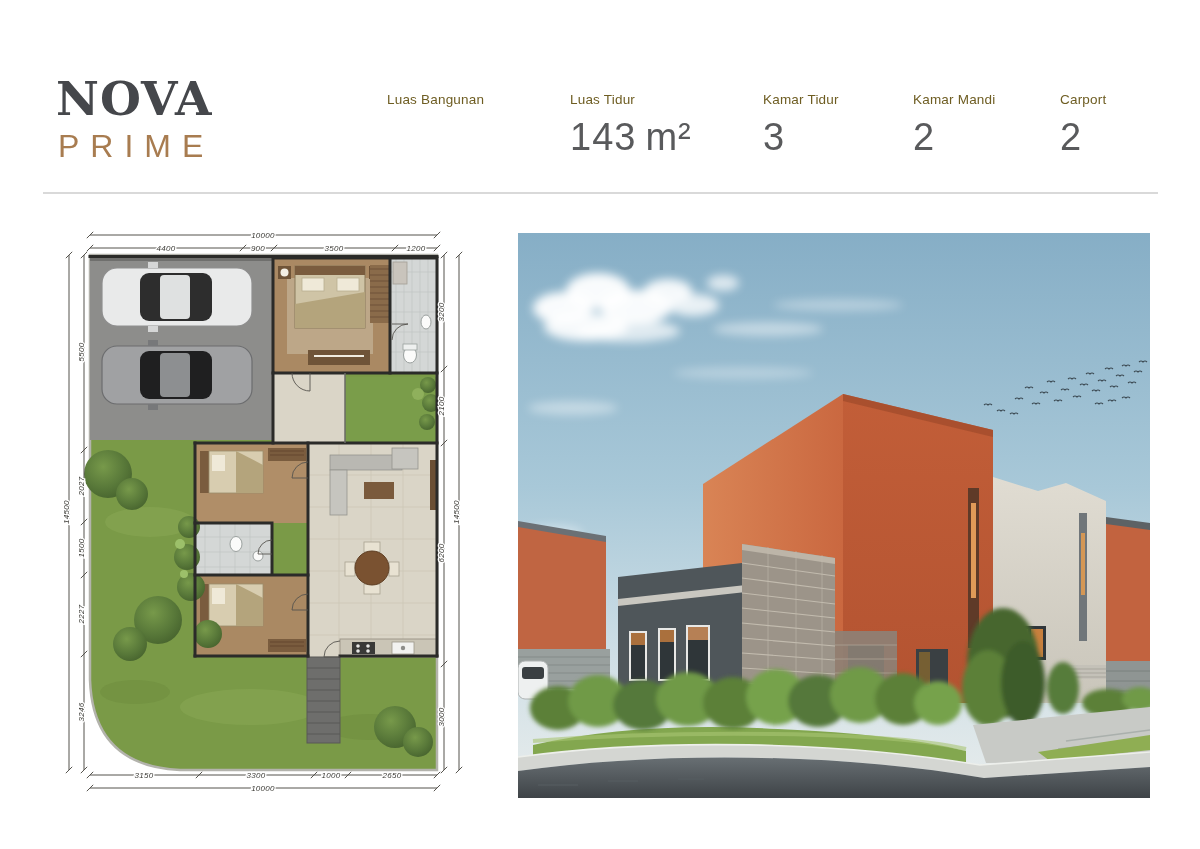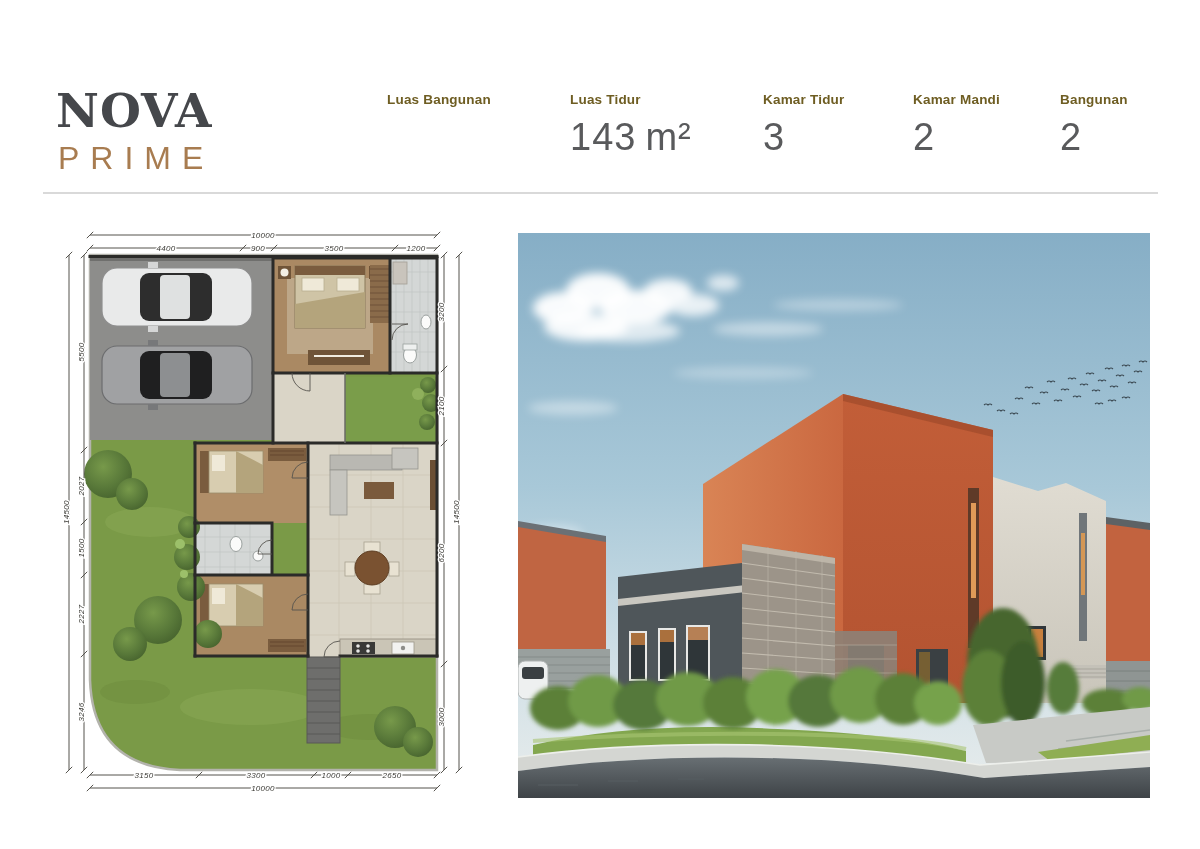--- a/index.html
+++ b/index.html
@@ -1,28 +1,28 @@
 <!DOCTYPE html>
 <html><head>
 <meta charset="utf-8">
 <style>
   html,body{margin:0;padding:0;background:#ffffff;}
   body{width:1200px;height:849px;position:relative;overflow:hidden;
        font-family:"Liberation Sans",sans-serif;}
   .abs{position:absolute;}
 
   
-  .logo{left:56px;top:86px;}
+  .logo{left:56px;top:74px;}
   .logo-name{font-family:"DejaVu Serif",serif;font-weight:700;font-size:47px;
              line-height:50px;color:#45474b;letter-spacing:1px;}
   .logo-sub{font-size:32px;letter-spacing:11px;color:#a87c50;margin-top:4px;margin-left:2px;}
   .divider{left:43px;top:192px;width:1115px;height:2px;background:#d9d9d9;}
 
   .spec{top:92px;}
-  .spec-label{font-size:13.5px;font-weight:700;color:#6e5d22;letter-spacing:.2px;white-space:nowrap;}
+  .spec-label{font-size:13.5px;font-weight:400;color:#6e5d22;letter-spacing:.2px;white-space:nowrap;}
   .spec-value{font-size:38px;color:#595a5c;margin-top:9px;letter-spacing:1px;white-space:nowrap;}
   .spec-unit{margin-left:9px;}
   .c1{left:387px}.c2{left:570px}.c3{left:763px}.c4{left:913px}.c5{left:1060px}
 
   
   .plan-wrap{left:40px;top:222px;width:440px;height:585px;font-style:italic;}
   .photo-wrap{left:518px;top:233px;width:632px;height:565px;}
   svg{display:block;}
   .dim-line{stroke:#55534d;stroke-width:1;fill:none;}
   .dim-text{font-size:8px;fill:#3b3a35;text-anchor:middle;
@@ -47,21 +47,21 @@
 </div>
 <div class="abs spec c3">
   <div class="spec-label">Kamar Tidur</div>
   <div class="spec-value"><span>3</span></div>
 </div>
 <div class="abs spec c4">
   <div class="spec-label">Kamar Mandi</div>
   <div class="spec-value"><span>2</span></div>
 </div>
 <div class="abs spec c5">
-  <div class="spec-label">Bangunan</div>
+  <div class="spec-label">Carport</div>
   <div class="spec-value"><span>2</span></div>
 </div>
 
 <div class="abs divider"></div>
 
 <div class="abs plan-wrap">
 <svg width="440" height="585" viewBox="0 0 440 585">
   <defs>
     <path id="tk" d="M-3.2 3.2 L3.2 -3.2" stroke="#55534d" stroke-width="1"></path>
     <radialGradient id="tree" cx="40%" cy="35%" r="75%">

